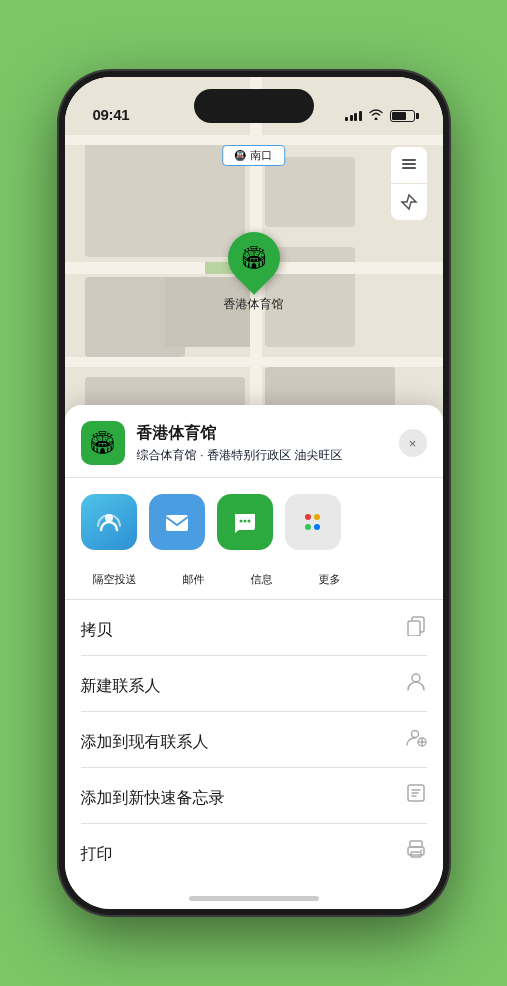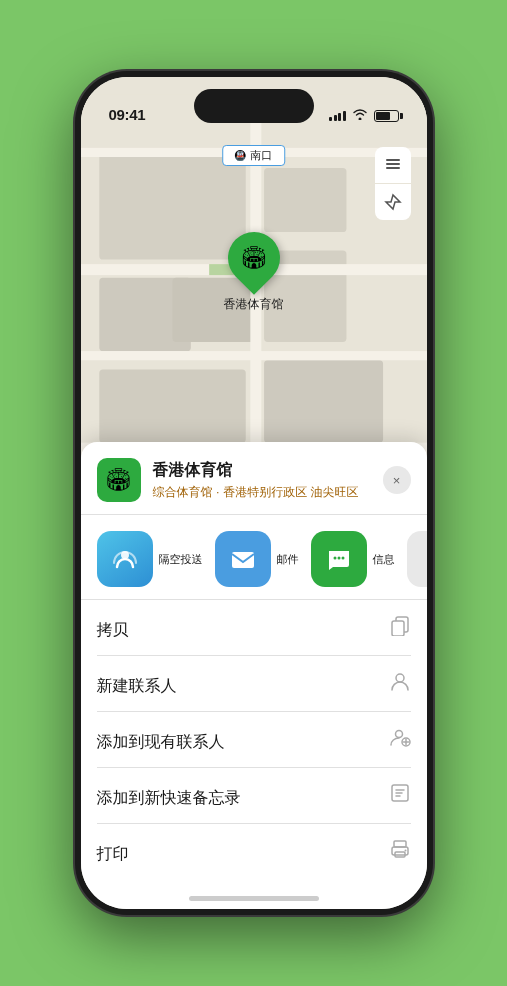--- a/index.html
+++ b/index.html
@@ -8,21 +8,21 @@
       width: 507px;
       height: 986px;
       background: #7bc667;
       display: flex;
       align-items: center;
       justify-content: center;
       font-family: -apple-system, 'PingFang SC', 'Helvetica Neue', Arial, sans-serif;
     }
 
     .phone-frame {
-      width: 358px;
+      width: 390px;
       height: 844px;
       background: #1a1a1a;
       border-radius: 52px;
       position: relative;
       box-shadow: 0 0 0 2px #3a3a3a, 0 20px 60px rgba(0,0,0,0.5);
       overflow: hidden;
     }
 
     .phone-screen {
       position: absolute;
@@ -272,21 +272,21 @@
 
     .venue-name {
       font-size: 16px;
       font-weight: 600;
       color: #1a1a1a;
       margin-bottom: 3px;
     }
 
     .venue-address {
       font-size: 12px;
-      color: #a16207;
+      color: #0f172a;
     }
 
     .close-btn {
       width: 28px;
       height: 28px;
       background: #e8e8e8;
       border-radius: 50%;
       display: flex;
       align-items: center;
       justify-content: center;
@@ -300,23 +300,23 @@
     .share-icons-row {
       display: flex;
       padding: 16px 16px 12px;
       gap: 12px;
       overflow-x: auto;
       border-bottom: 0.5px solid #e0e0e0;
     }
 
     .share-item {
       display: flex;
-      flex-direction: row;
-      align-items: center;
-      gap: 6px;
+      flex-direction: column;
+      align-items: flex-end;
+      gap: 22px;
       flex-shrink: 0;
     }
 
     .share-icon-circle {
       width: 56px;
       height: 56px;
       border-radius: 14px;
       display: flex;
       align-items: center;
       justify-content: center;

